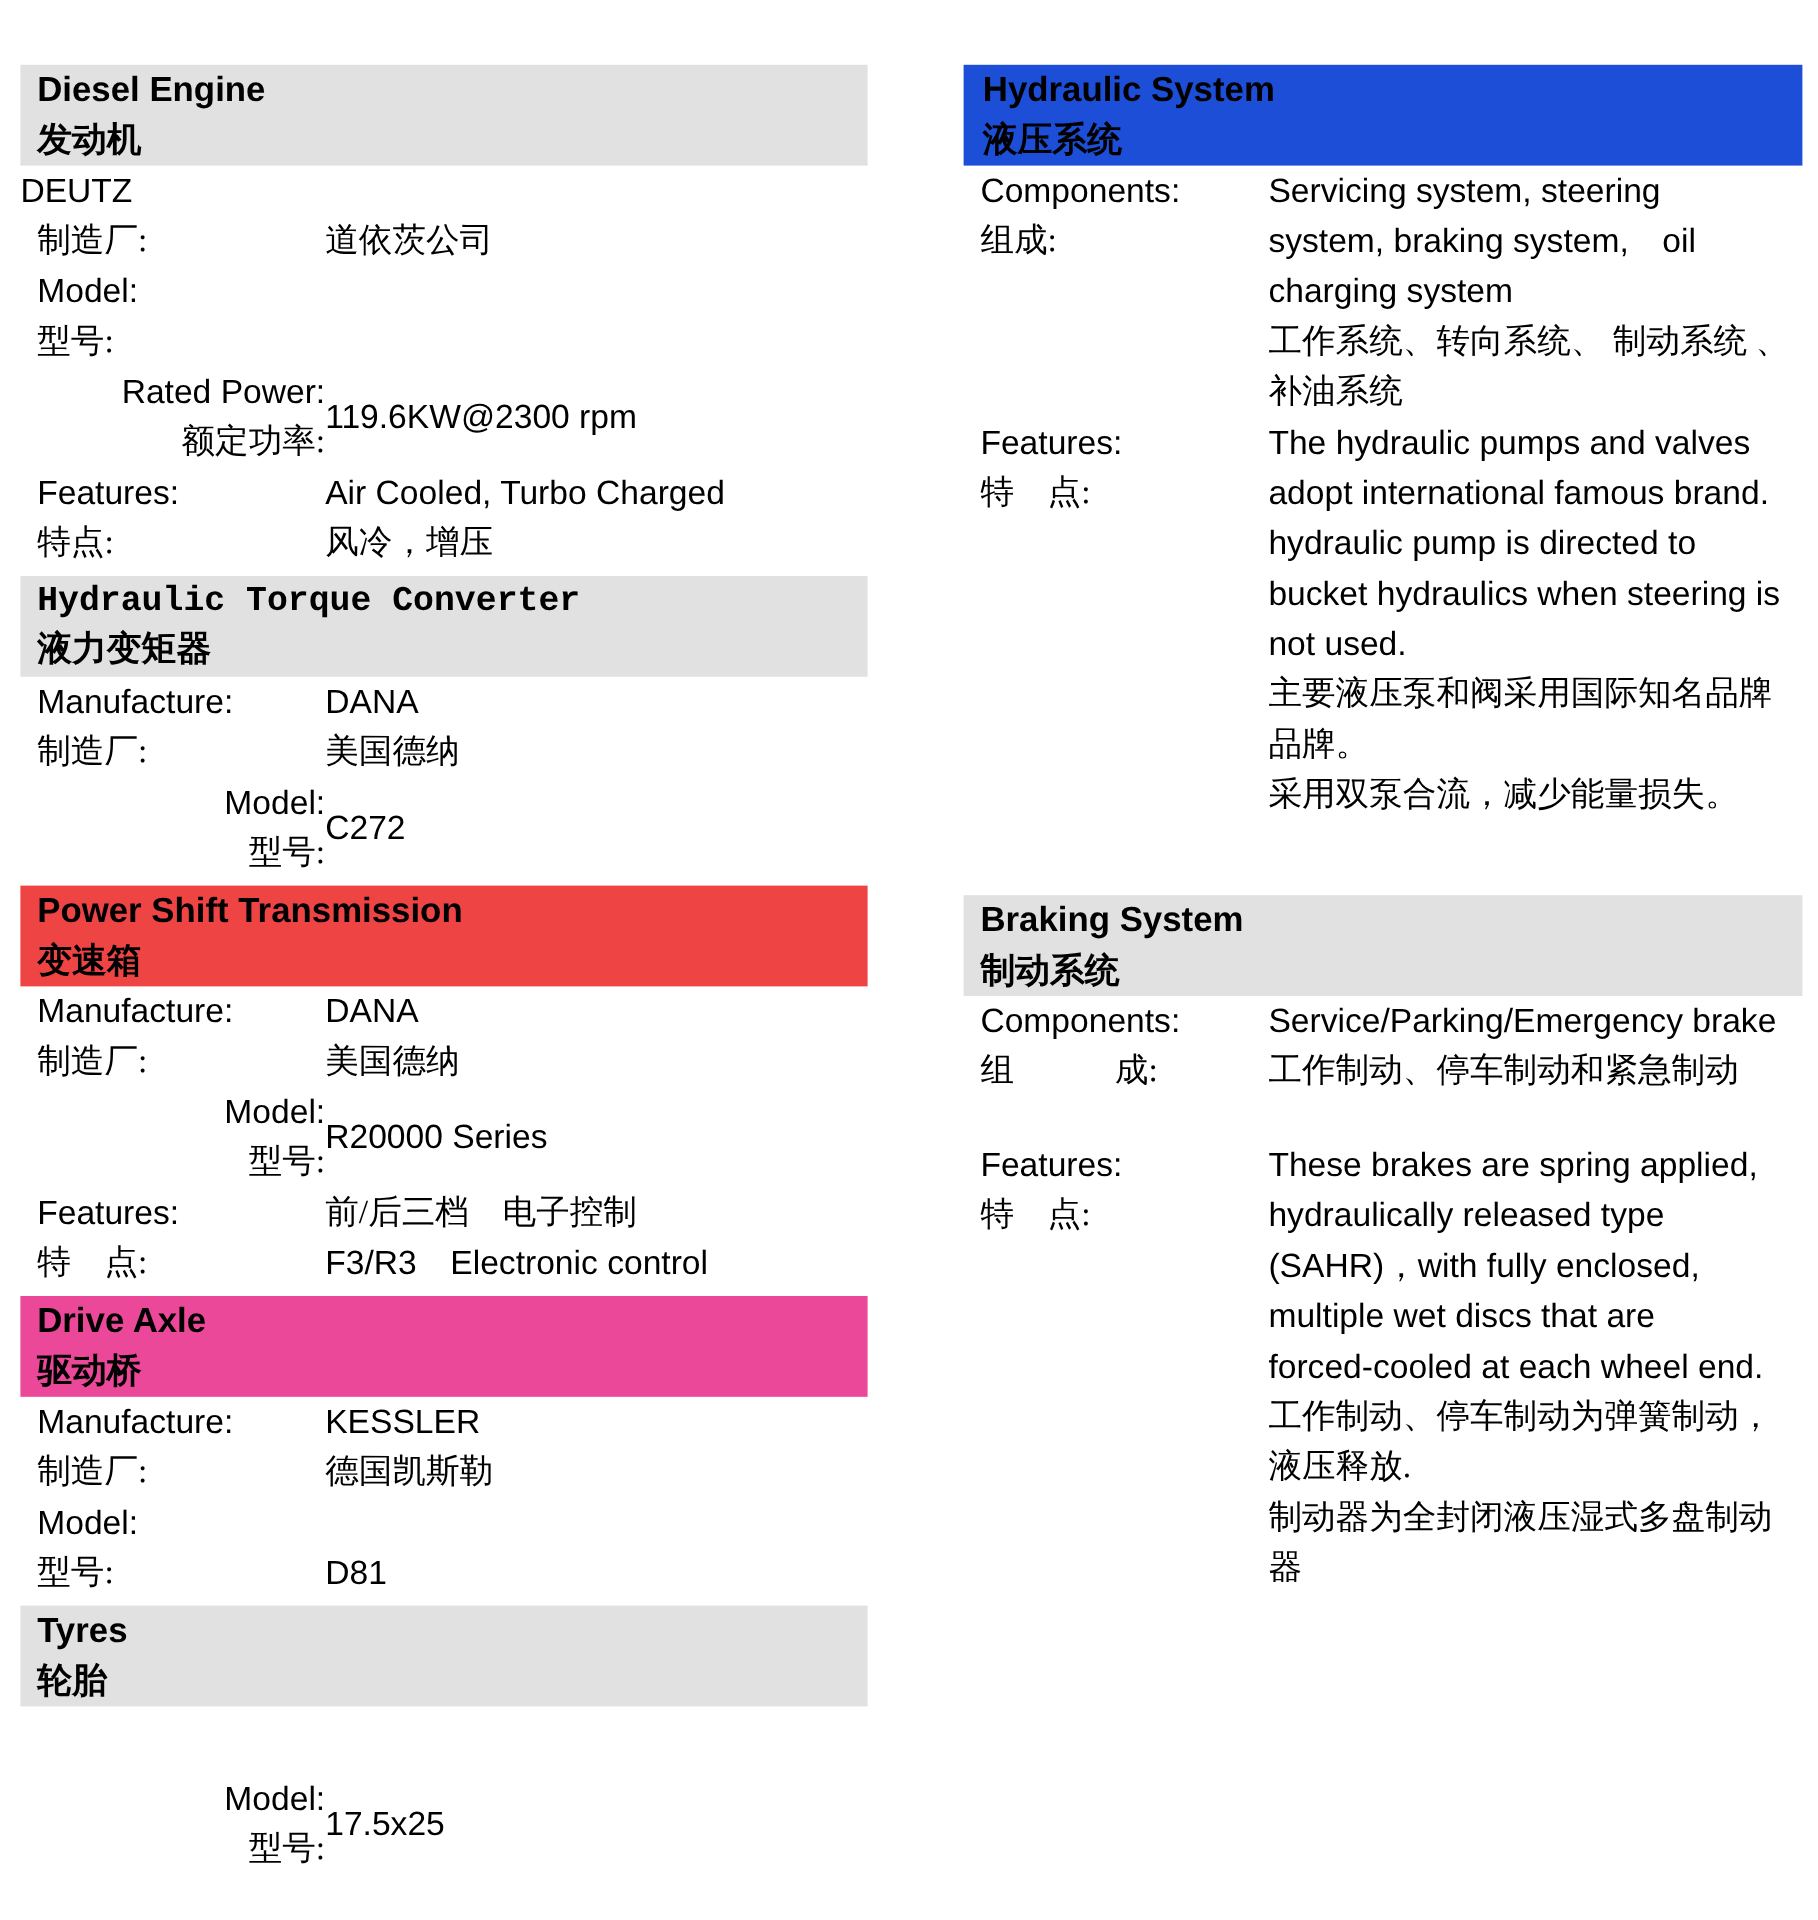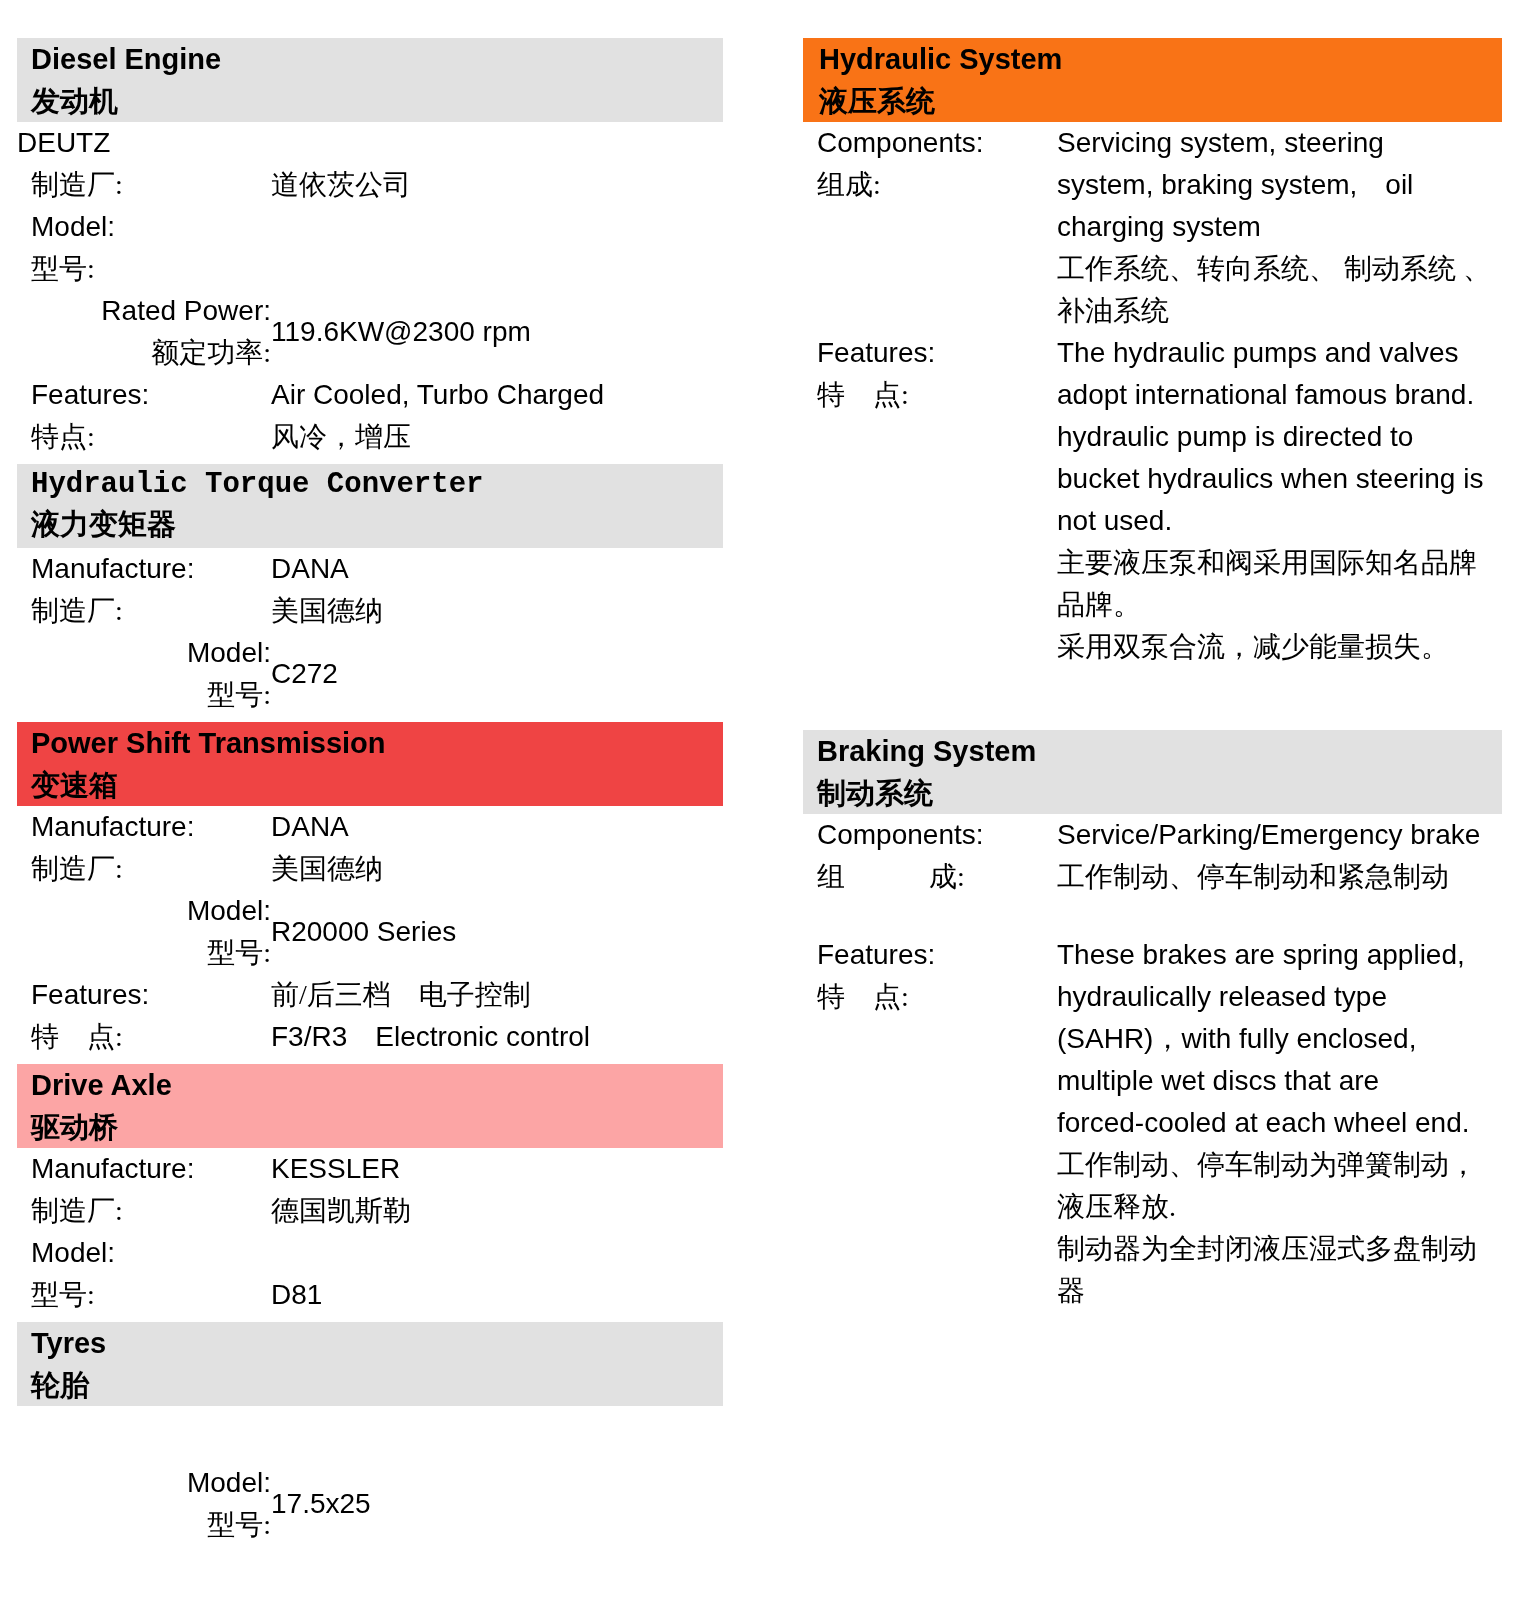--- a/index.html
+++ b/index.html
@@ -12,21 +12,21 @@
     font-size:28px;
     overflow:hidden;
     position:relative;
   }
   .page { position:relative; width:1515px; height:1600px; }
   .col { position:absolute; top:38px; }
   .col-left  { left:17px;  width:706px; }
   .col-right { left:803px; width:699px; }
 
   .sec-header { padding-left:14px; margin-top:6px; background:#e1e1e1; }
-  .col > .sec-header:first-child { margin-top:0; }
+  .col > .sec-header:first-child { margin-top:16px; }
   .sec-header .t { font-weight:bold; font-size:29px; line-height:42px; white-space:pre; }
   .mt62 { margin-top:62px; }
 
   .line { line-height:42px; display:flex; }
   .lab { width:240px; padding-left:14px; flex:0 0 auto; white-space:pre; }
   .val { white-space:pre; }
 
   .row-span { position:relative;text-align:right; }
   .row-span .lab { display:block; }
   .span-val {
@@ -145,21 +145,21 @@
       <div class="line">
         <div class="lab">Features:</div>
         <div class="val zh">前/后三档　电子控制</div>
       </div>
       <div class="line">
         <div class="lab zh">特　点:</div>
         <div class="val">F3/R3　Electronic control</div>
       </div>
     </div>
 
-    <div class="sec-header" style="background: #fca5a5;">
+    <div class="sec-header" style="background: #ec4899;">
       <div class="t">Drive Axle</div>
       <div class="t">驱动桥</div>
     </div>
     <div class="row-pair">
       <div class="line">
         <div class="lab">Manufacture:</div>
         <div class="val">KESSLER</div>
       </div>
       <div class="line">
         <div class="lab zh">制造厂:</div>
@@ -189,21 +189,21 @@
       <div class="line">
         <div class="lab zh">型号:</div>
       </div>
       <div class="span-val">17.5x25</div>
     </div>
 
   </div>
 
   <div class="col col-right">
 
-    <div class="sec-header" style="background: #f97316; padding-left: 16px;">
+    <div class="sec-header" style="background: #1d4ed8; padding-left: 16px;">
       <div class="t">Hydraulic System</div>
       <div class="t">液压系统</div>
     </div>
     <div class="row-multi">
       <div class="labels">
         <div class="lline">Components:</div>
         <div class="lline zh">组成:</div>
       </div>
       <div class="values">
         <div class="vline">Servicing system, steering</div>

